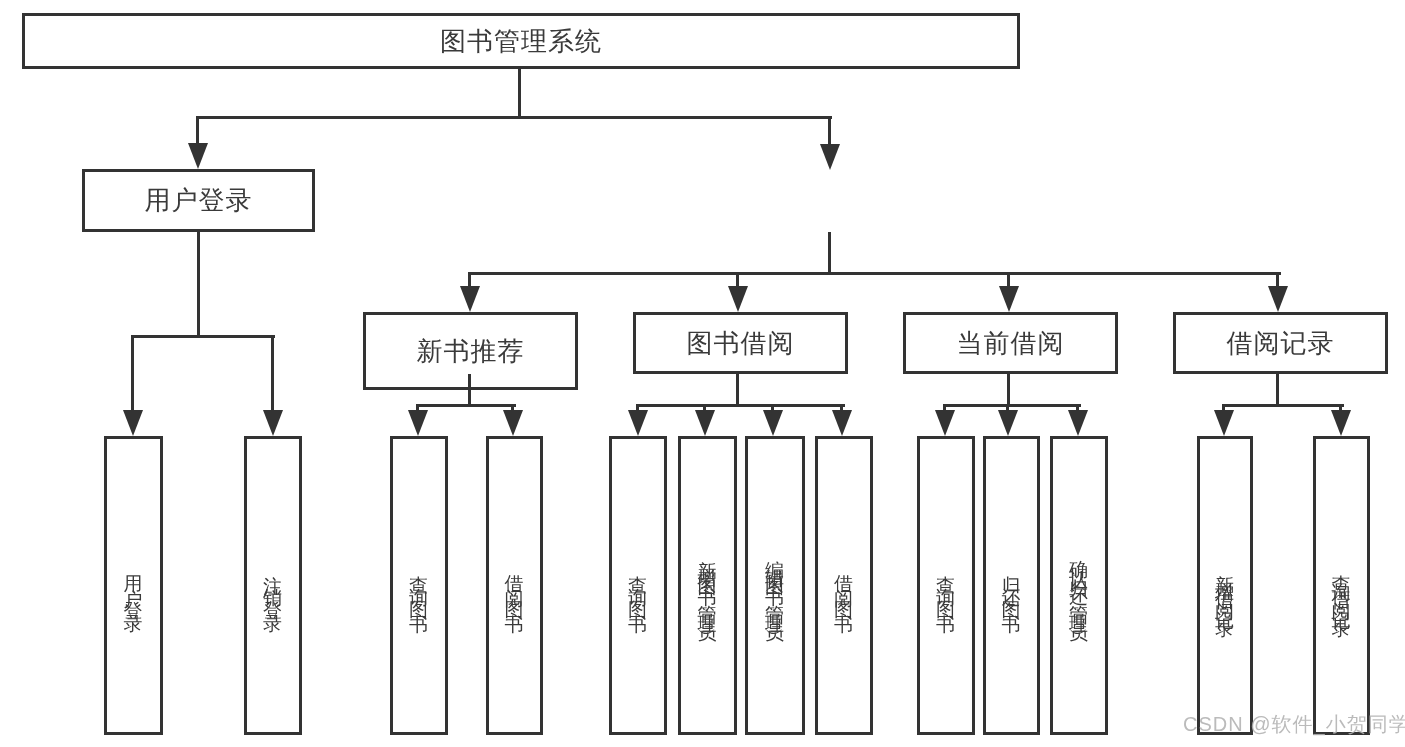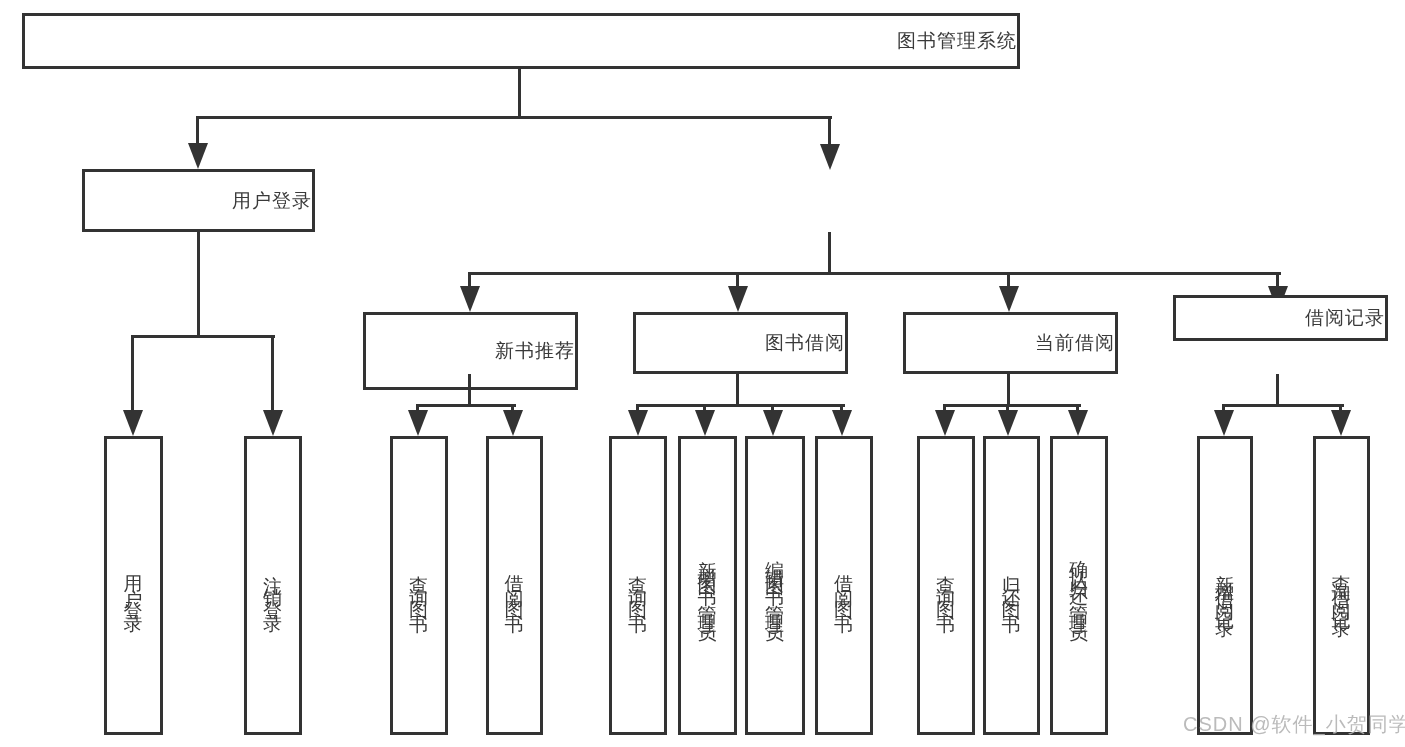--- a/index.html
+++ b/index.html
@@ -16,21 +16,21 @@
     font-family:"Liberation Sans","DejaVu Sans",sans-serif;
   }
   .box{
     position:absolute;
     box-sizing:border-box;
     border:3px solid var(--line);
     background:#fff;
     display:flex;align-items:center;justify-content:center;
     color:var(--ink);
   }
-  .h{font-size:19px;letter-spacing:1px;justify-content:flex-end;}
+  .h{font-size:26px;letter-spacing:1px;}
   .v{
     writing-mode:vertical-lr;
     text-orientation:mixed;
     font-size:19px;
     letter-spacing:13px;
     line-height:1;
   }
   .v.tight{letter-spacing:9px;}
   .hline,.vline{position:absolute;background:var(--line);}
   .hline{height:3px;}
@@ -92,21 +92,21 @@
 
   <div class="box h" style="left:363px;top:312px;width:215px;height:78px;">
     <span>新书推荐</span>
   </div>
   <div class="box h" style="left:903px;top:312px;width:215px;height:62px;">
     <span>当前借阅</span>
   </div>
   <div class="box h" style="left:633px;top:312px;width:215px;height:62px;">
     <span>图书借阅</span>
   </div>
-  <div class="box h" style="left:1173px;top:295px;width:215px;height:46px;">
+  <div class="box h" style="left:1173px;top:312px;width:215px;height:62px;">
     <span>借阅记录</span>
   </div>
 
   <div class="vline" style="left:468px;top:374px;height:33px;"></div>
   <div class="hline" style="left:417px;top:404px;width:99px;"></div>
   <div class="vline" style="left:416px;top:404px;height:10px;"></div>
   <div class="arrow" style="left:408px;top:410px;"></div>
   <div class="vline" style="left:511px;top:404px;height:10px;"></div>
   <div class="arrow" style="left:503px;top:410px;"></div>
 

